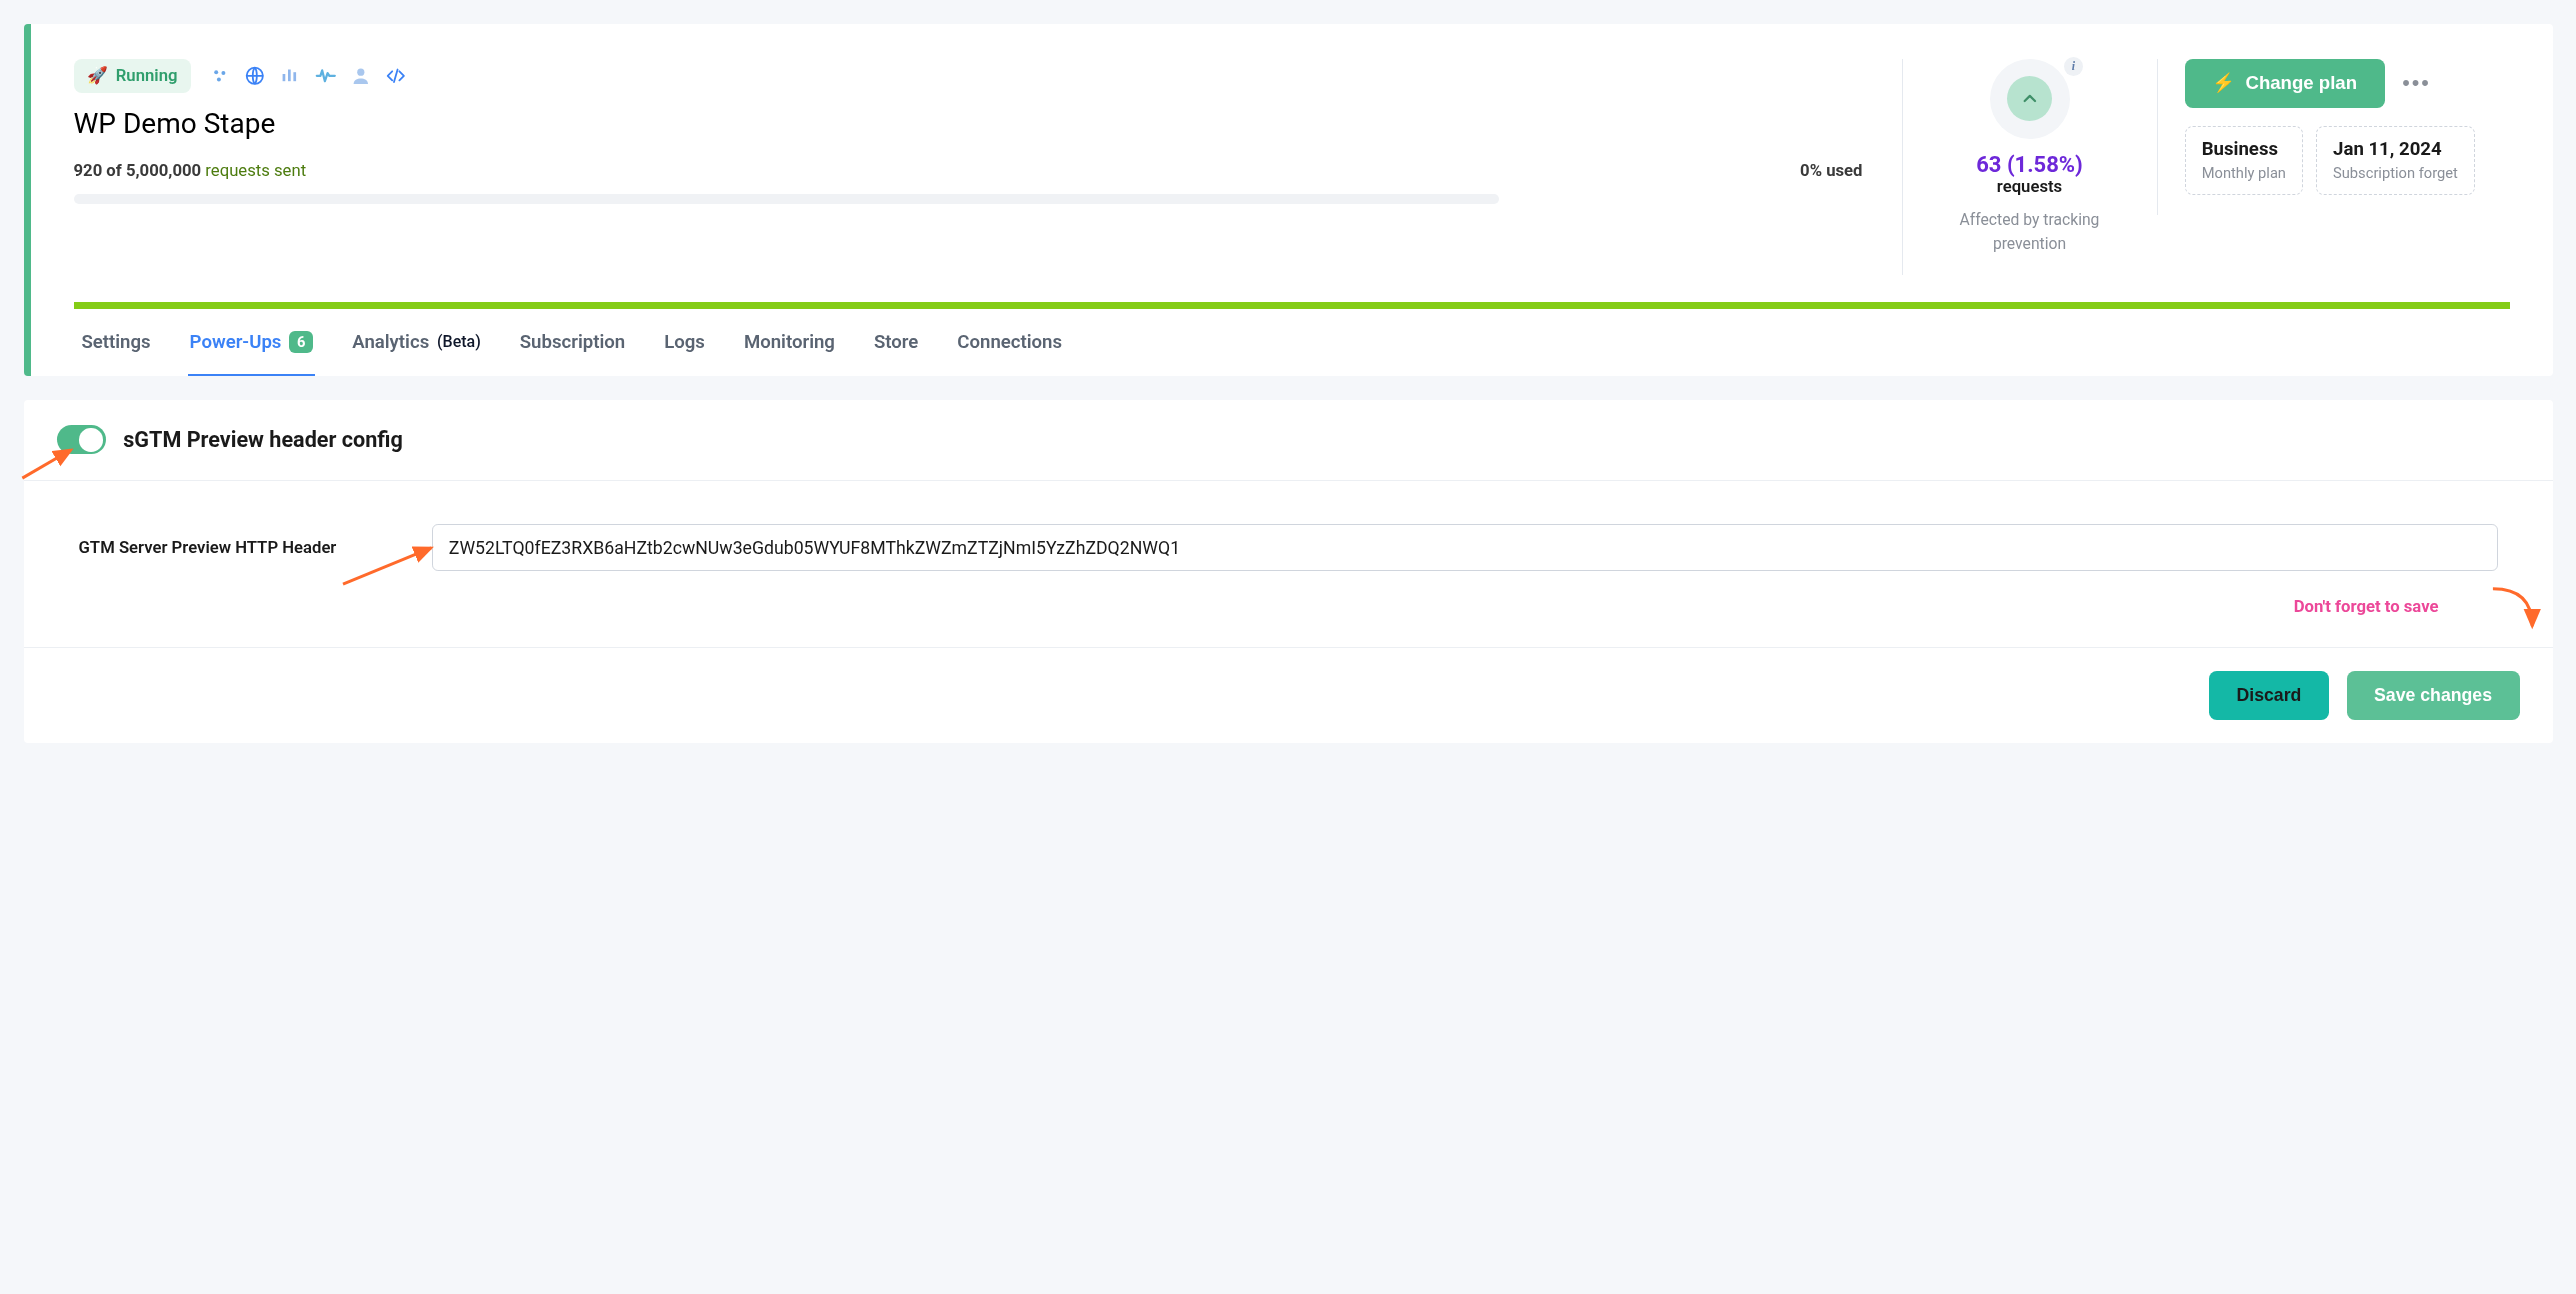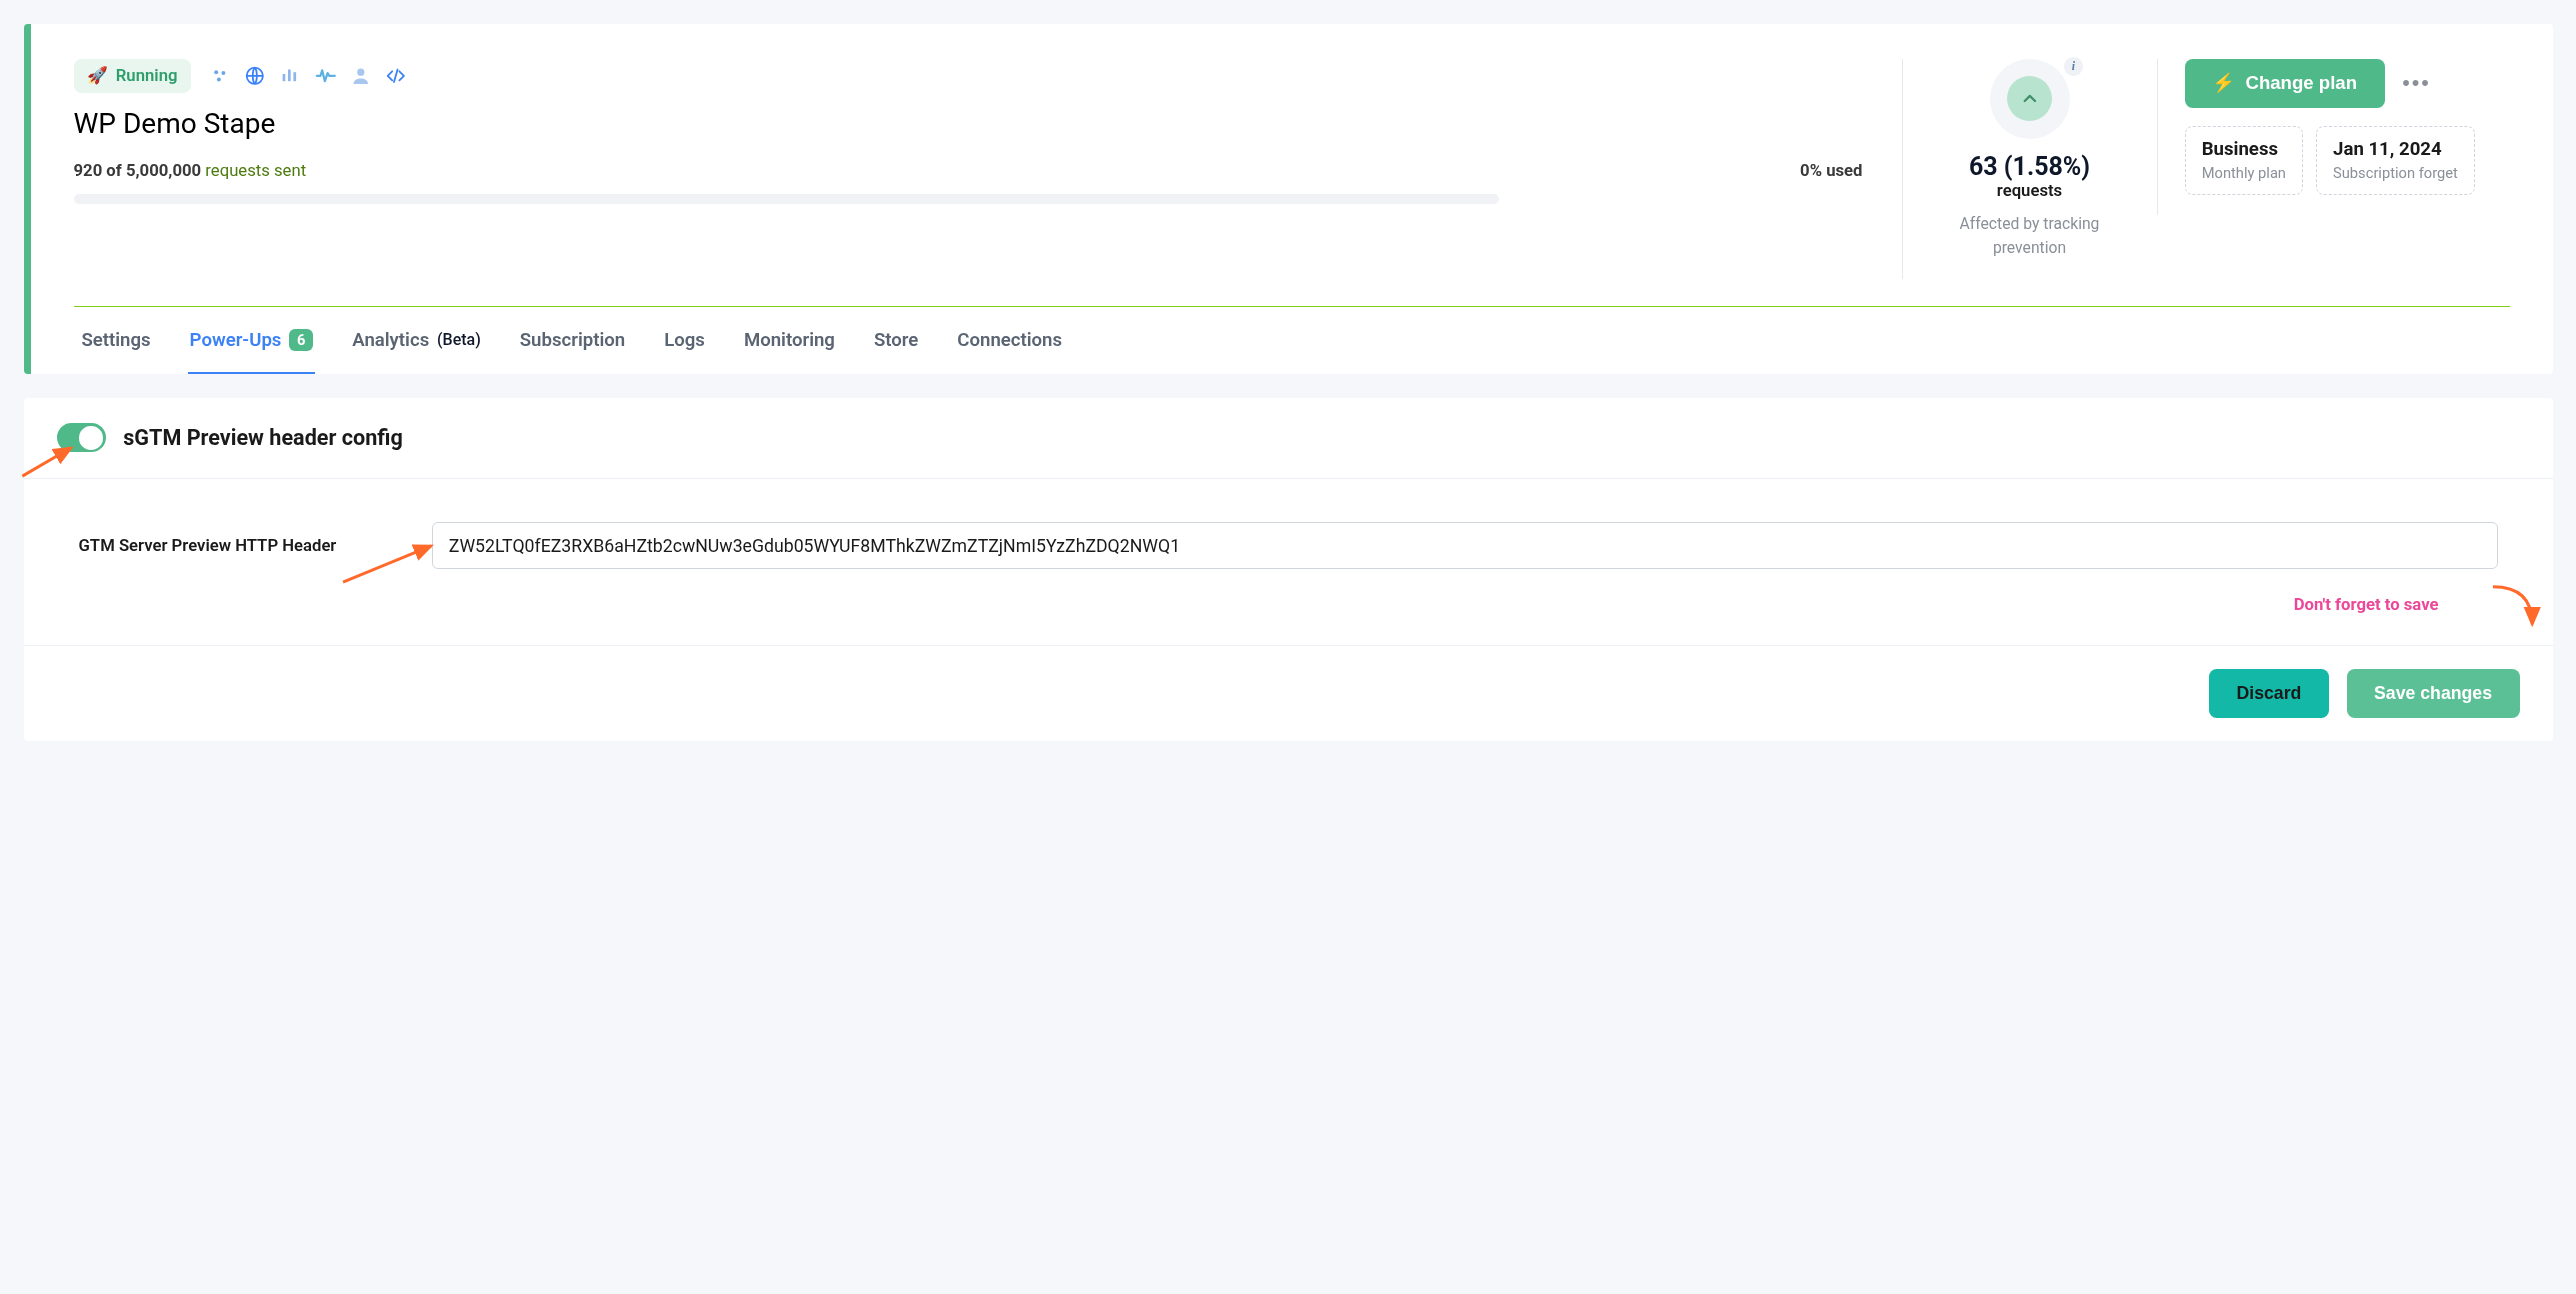--- a/index.html
+++ b/index.html
@@ -97,21 +97,21 @@
     width: 19.6px; height: 19.6px;
     border-radius: 50%;
     background: #eef1f5;
     color: #5b7aa8;
     font-size: 11.8px;
     font-weight: 600;
     font-family: Georgia, serif;
     font-style: italic;
     display: flex; align-items: center; justify-content: center;
   }
-  .mid-big { font-size: 25px; font-weight: 700; color: #0f172a; }
+  .mid-big { font-size: 22px; font-weight: 700; color: #6d28d9; }
   .mid-sub { font-size: 16.7px; font-weight: 600; color: #1a1a1a; margin-bottom: 11.8px; }
   .mid-muted { font-size: 15.7px; color: #8a8f98; line-height: 1.5; }
   .col-right { padding: 0 0 19.6px 27.5px; }
   .btn-row { display: flex; align-items: center; gap: 17.7px; margin-bottom: 17.7px; }
   .btn-primary {
     background: #4fb98a;
     color: #fff;
     font-weight: 700;
     font-size: 18.6px;
     border: none;
@@ -128,21 +128,21 @@
   }
   .info-cards { display: flex; gap: 13.7px; }
   .info-card {
     border: 1px dashed #d0d5dd;
     border-radius: 7.8px;
     padding: 11.8px 15.7px;
   }
   .info-card .big { font-size: 18.6px; font-weight: 700; color: #1a1a1a; margin-bottom: 3.9px; }
   .info-card .small { font-size: 14.7px; color: #8a8f98; }
   .tabs {
-    border-top: 1px solid #84cc16;
+    border-top: 7px solid #84cc16;
     margin-top: 27.5px;
     display: flex;
     gap: 35px;
     padding: 0 5.9px;
   }
   .tab {
     padding: 21.6px 2px;
     font-size: 18.6px;
     font-weight: 600;
     color: #5a6472;

